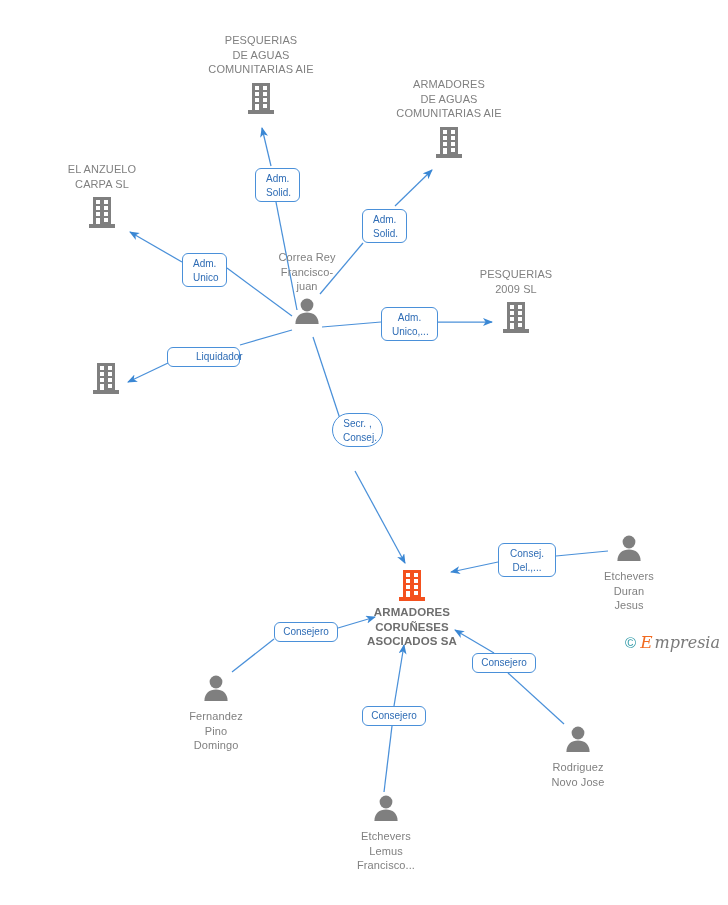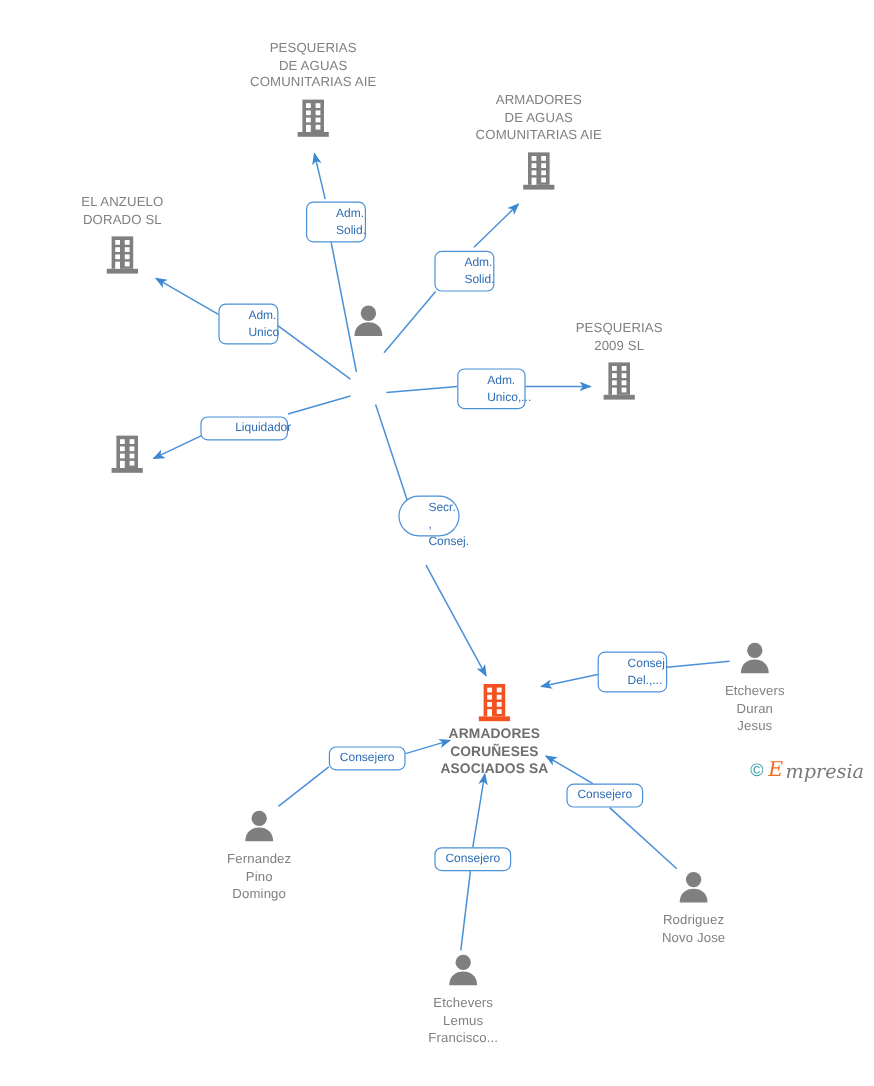--- a/index.html
+++ b/index.html
@@ -59,21 +59,21 @@
   .rel {
     position: absolute;
     box-sizing: border-box;
     border: 1px solid #4a90d9;
     border-radius: 6px;
     background: #ffffff;
     color: #2e6cb5;
     font-size: 10px;
     line-height: 14px;
     text-align: center;
-    padding: 3px 24px;
+    padding: 3px 10px;
     white-space: pre-line;
     box-shadow: 0 0 0 0 rgba(0,0,0,0);
   }
   .rel.one-line { padding: 2px 7px; }
 
   
   #watermark {
     position: absolute;
     right: 8px;
     bottom: 8px;
@@ -184,21 +184,21 @@
         <rect x="8" y="17" width="4" height="4" fill="#ffffff"></rect>
         <rect x="16" y="17" width="4" height="4" fill="#ffffff"></rect>
         <rect x="8" y="23" width="4" height="6" fill="#ffffff"></rect>
         <rect x="16" y="23" width="4" height="4" fill="#ffffff"></rect>
       </svg>
     </div>
   </div>
 
   <div class="node" style="left:102px; top:162px;">
     <div class="caption">EL ANZUELO
-DORADO SL</div>
+CARPA SL</div>
     <div class="icon-wrap" style="margin-top:4px;">
       <svg width="28" height="34" viewBox="0 0 28 34">
         <rect x="5" y="2" width="18" height="27" fill="#7f7f7f"></rect>
         <rect x="1" y="29" width="26" height="4" fill="#7f7f7f"></rect>
         <rect x="8" y="5" width="4" height="4" fill="#ffffff"></rect>
         <rect x="16" y="5" width="4" height="4" fill="#ffffff"></rect>
         <rect x="8" y="11" width="4" height="4" fill="#ffffff"></rect>
         <rect x="16" y="11" width="4" height="4" fill="#ffffff"></rect>
         <rect x="8" y="17" width="4" height="4" fill="#ffffff"></rect>
         <rect x="16" y="17" width="4" height="4" fill="#ffffff"></rect>
@@ -238,20 +238,23 @@
         <rect x="16" y="11" width="4" height="4" fill="#ffffff"></rect>
         <rect x="8" y="17" width="4" height="4" fill="#ffffff"></rect>
         <rect x="16" y="17" width="4" height="4" fill="#ffffff"></rect>
         <rect x="8" y="23" width="4" height="6" fill="#ffffff"></rect>
         <rect x="16" y="23" width="4" height="4" fill="#ffffff"></rect>
       </svg>
     </div>
   </div>
 
   <div class="node" style="left:307px; top:250px;">
+    <div class="caption">Correa Rey
+Francisco-
+juan</div>
     <div class="icon-wrap" style="margin-top:2px;">
       <svg width="26" height="30" viewBox="0 0 26 30">
         <circle cx="13" cy="9" r="6.4" fill="#7f7f7f"></circle>
         <path d="M1.4,28 C1.4,20.4 6.6,16.6 13,16.6 C19.4,16.6 24.6,20.4 24.6,28 Z" fill="#7f7f7f"></path>
       </svg>
     </div>
   </div>
 
   <div class="node company-main" style="left:412px; top:568px;">
     <div class="icon-wrap">

